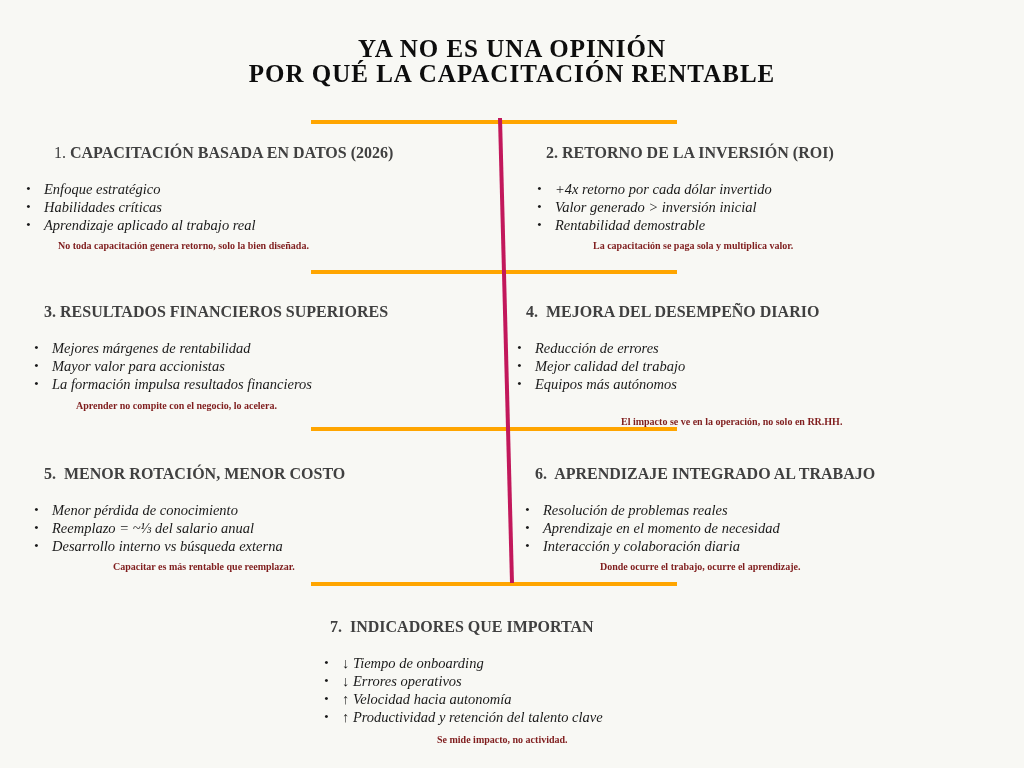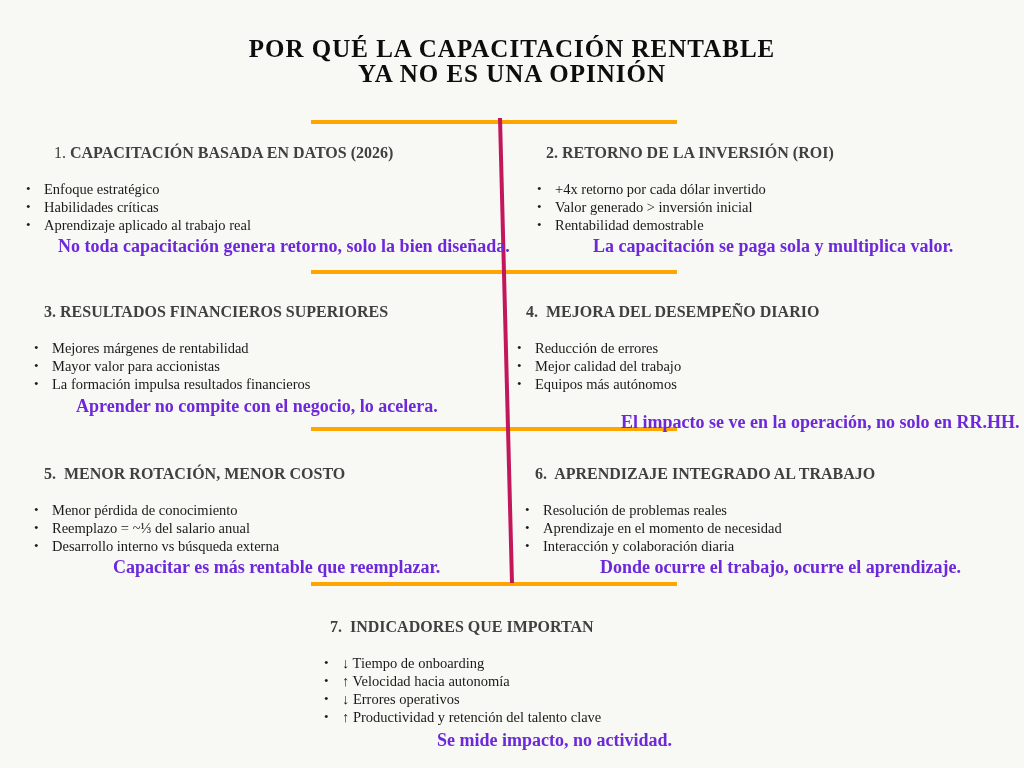--- a/index.html
+++ b/index.html
@@ -20,40 +20,40 @@
       left: 311px; width: 366px;
     }
     svg.vline { position: absolute; left: 0; top: 0; pointer-events: none; }
     .section { position: absolute; }
     .section h2 {
       margin: 14px; font-size: 16px; font-weight: bold; white-space: nowrap;
       line-height: 18px; color: #404040;
     }
     .section h2 .num { font-weight: normal; }
     .section ul {
-      margin: 18px 0 0 0; padding: 0; list-style: none;
+      margin: 18px 0 0 0; padding: 0; list-style: none; font-style: italic;
     }
     .section li {
       position: relative; font-size: 14.5px; line-height: 18px;
       padding-left: 21px; white-space: nowrap; color: #1a1a1a;
     }
     .section li::before {
       content: "•"; position: absolute; left: 3px; top: 0; font-size: 13px;
     }
     .tagline {
-      position: absolute; font-size: 18px; font-weight: bold;
-      white-space: nowrap; line-height: 18px; color: #6d28d9;
+      position: absolute; font-size: 10px; font-weight: bold;
+      white-space: nowrap; line-height: 18px; color: #7f1d1d;
     }
   </style>
 </head>
 <body>
 
 <div class="title">
+  <div>YA NO ES UNA OPINIÓN</div>
   <div>POR QUÉ LA CAPACITACIÓN RENTABLE</div>
-  <div>YA NO ES UNA OPINIÓN</div>
 </div>
 
 <div class="hline" style="top:120px"></div>
 <div class="hline" style="top:270px"></div>
 <div class="hline" style="top:427px"></div>
 <div class="hline" style="top:582px"></div>
 <svg class="vline" width="1024" height="768">
   <line x1="500" y1="118" x2="512" y2="583" stroke="#c2185b" stroke-width="4"></line>
 </svg>
 
@@ -114,18 +114,18 @@
     <li style="margin-left:1px">Aprendizaje en el momento de necesidad</li>
     <li style="margin-left:1px">Interacción y colaboración diaria</li>
   </ul>
 </div>
 <div class="tagline" style="left:600px; top:558px;">Donde ocurre el trabajo, ocurre el aprendizaje.</div>
 
 <div class="section" style="left:316px; top:604px;">
   <h2><span>7.</span>&nbsp; <span>INDICADORES QUE IMPORTAN</span></h2>
   <ul>
     <li style="margin-left:5px">↓ Tiempo de onboarding</li>
+    <li style="margin-left:5px">↓ Errores operativos</li>
     <li style="margin-left:5px">↑ Velocidad hacia autonomía</li>
-    <li style="margin-left:5px">↓ Errores operativos</li>
     <li style="margin-left:5px">↑ Productividad y retención del talento clave</li>
   </ul>
 </div>
 <div class="tagline" style="left:437px; top:731px;">Se mide impacto, no actividad.</div>
 
 </body></html>

